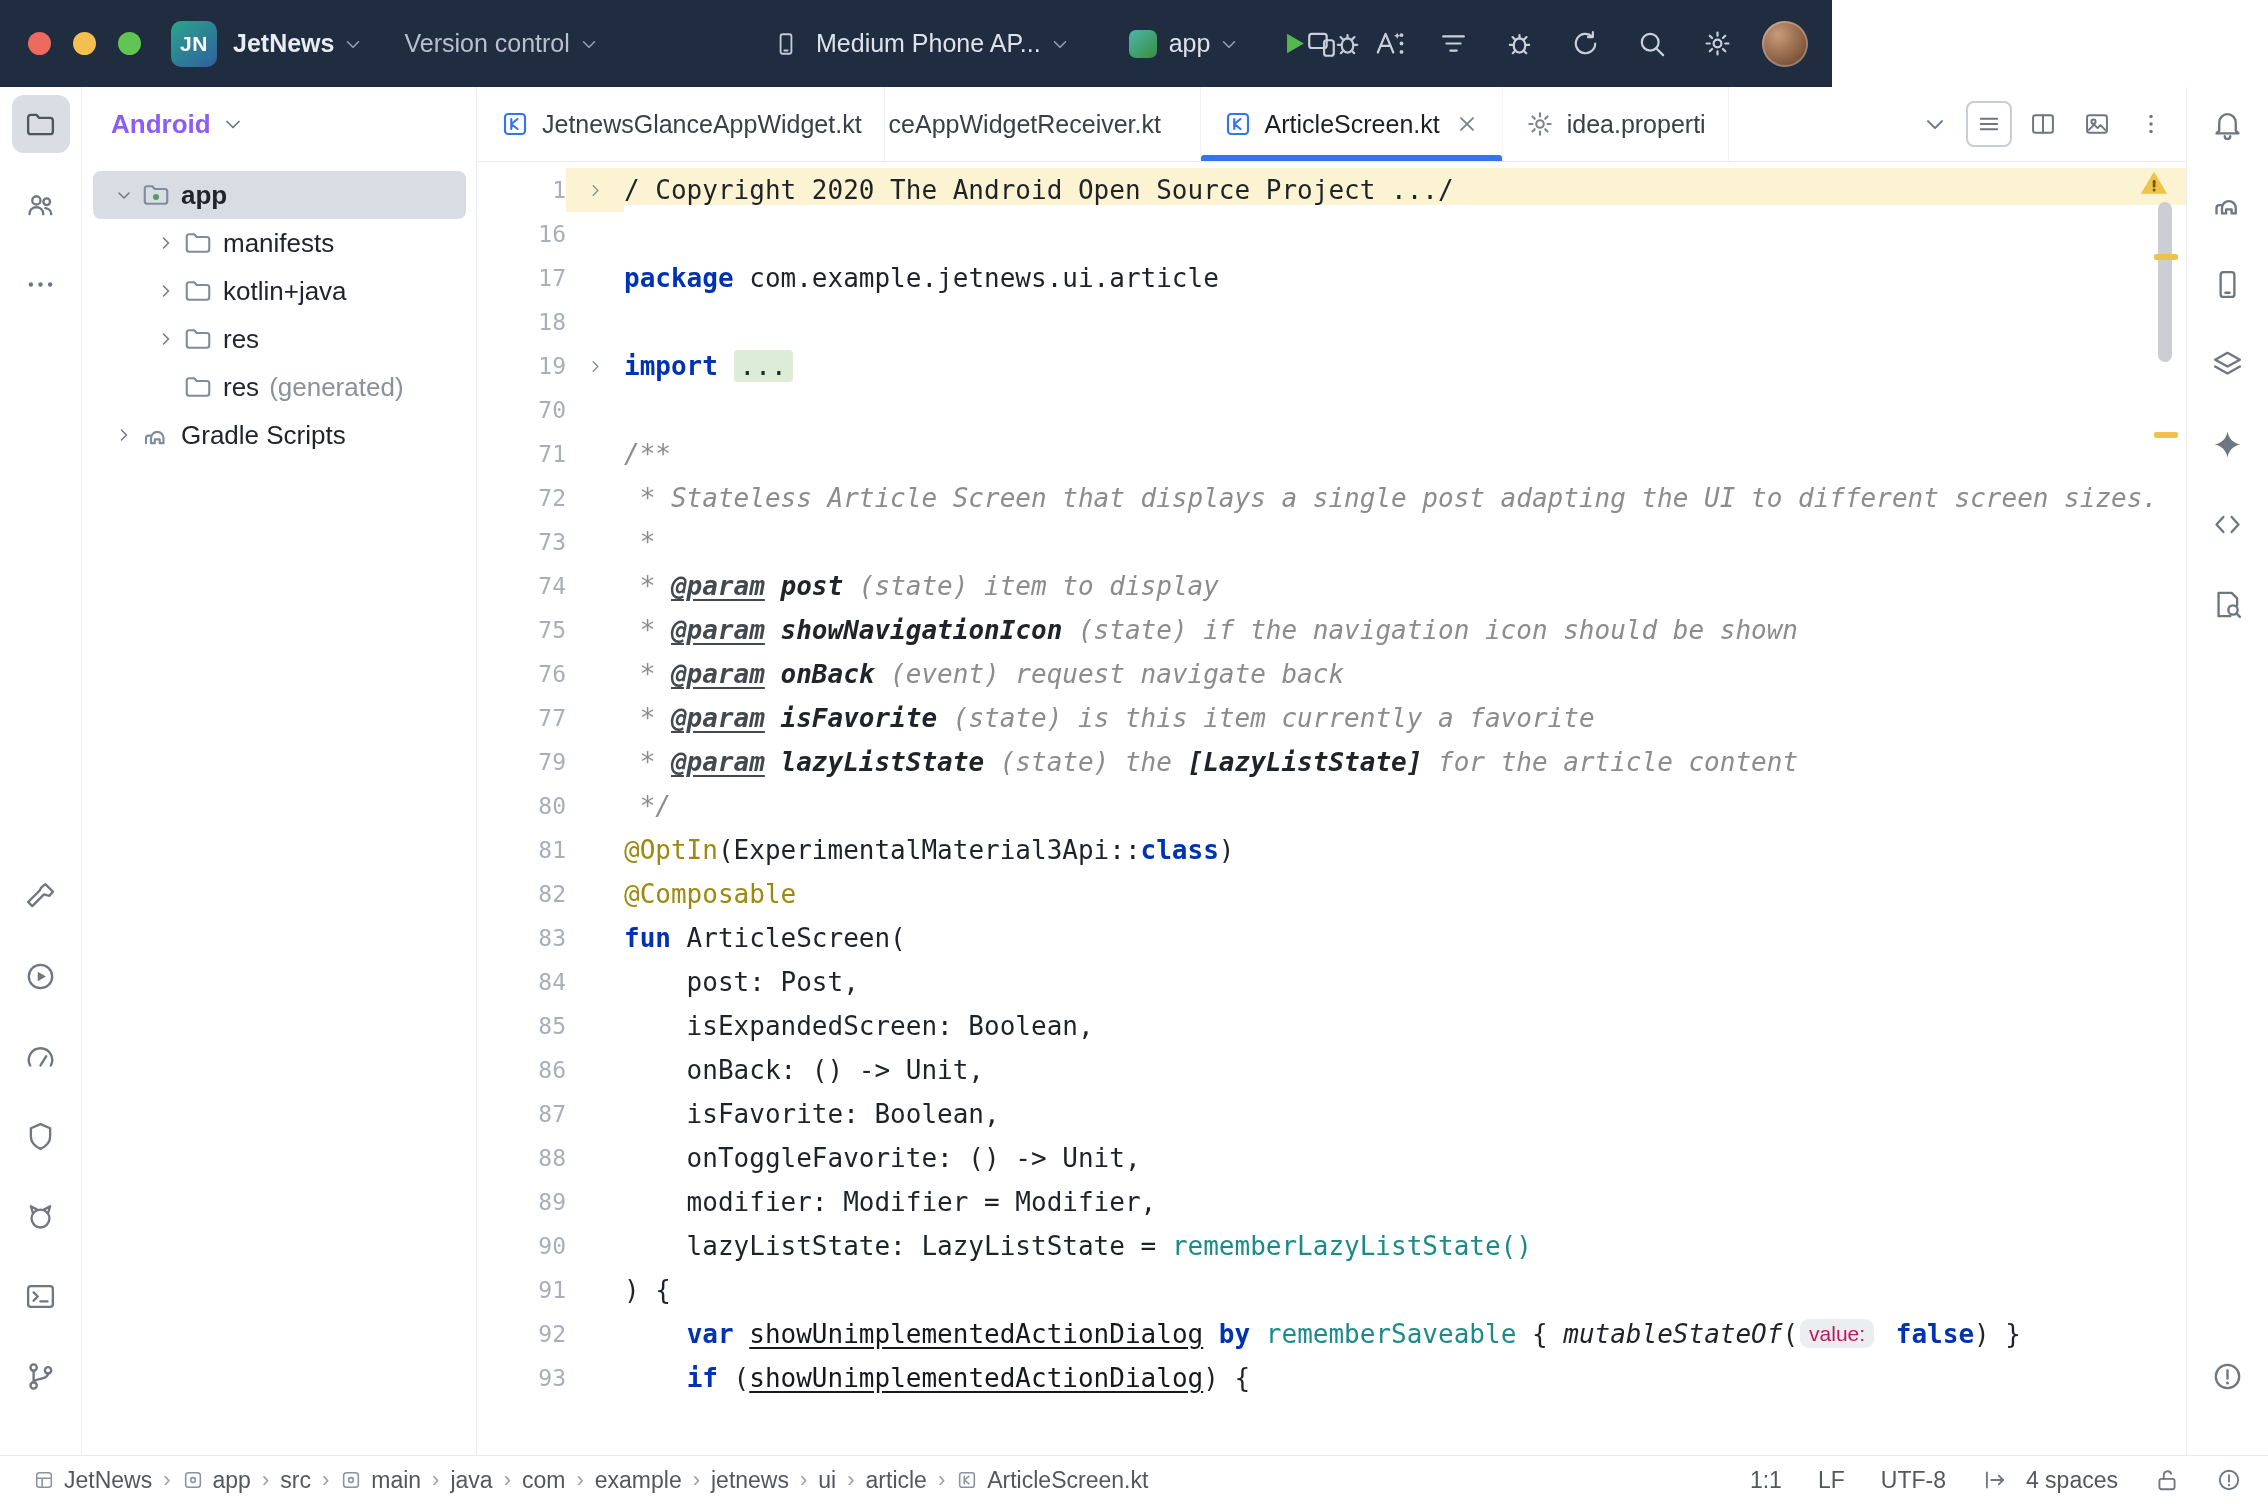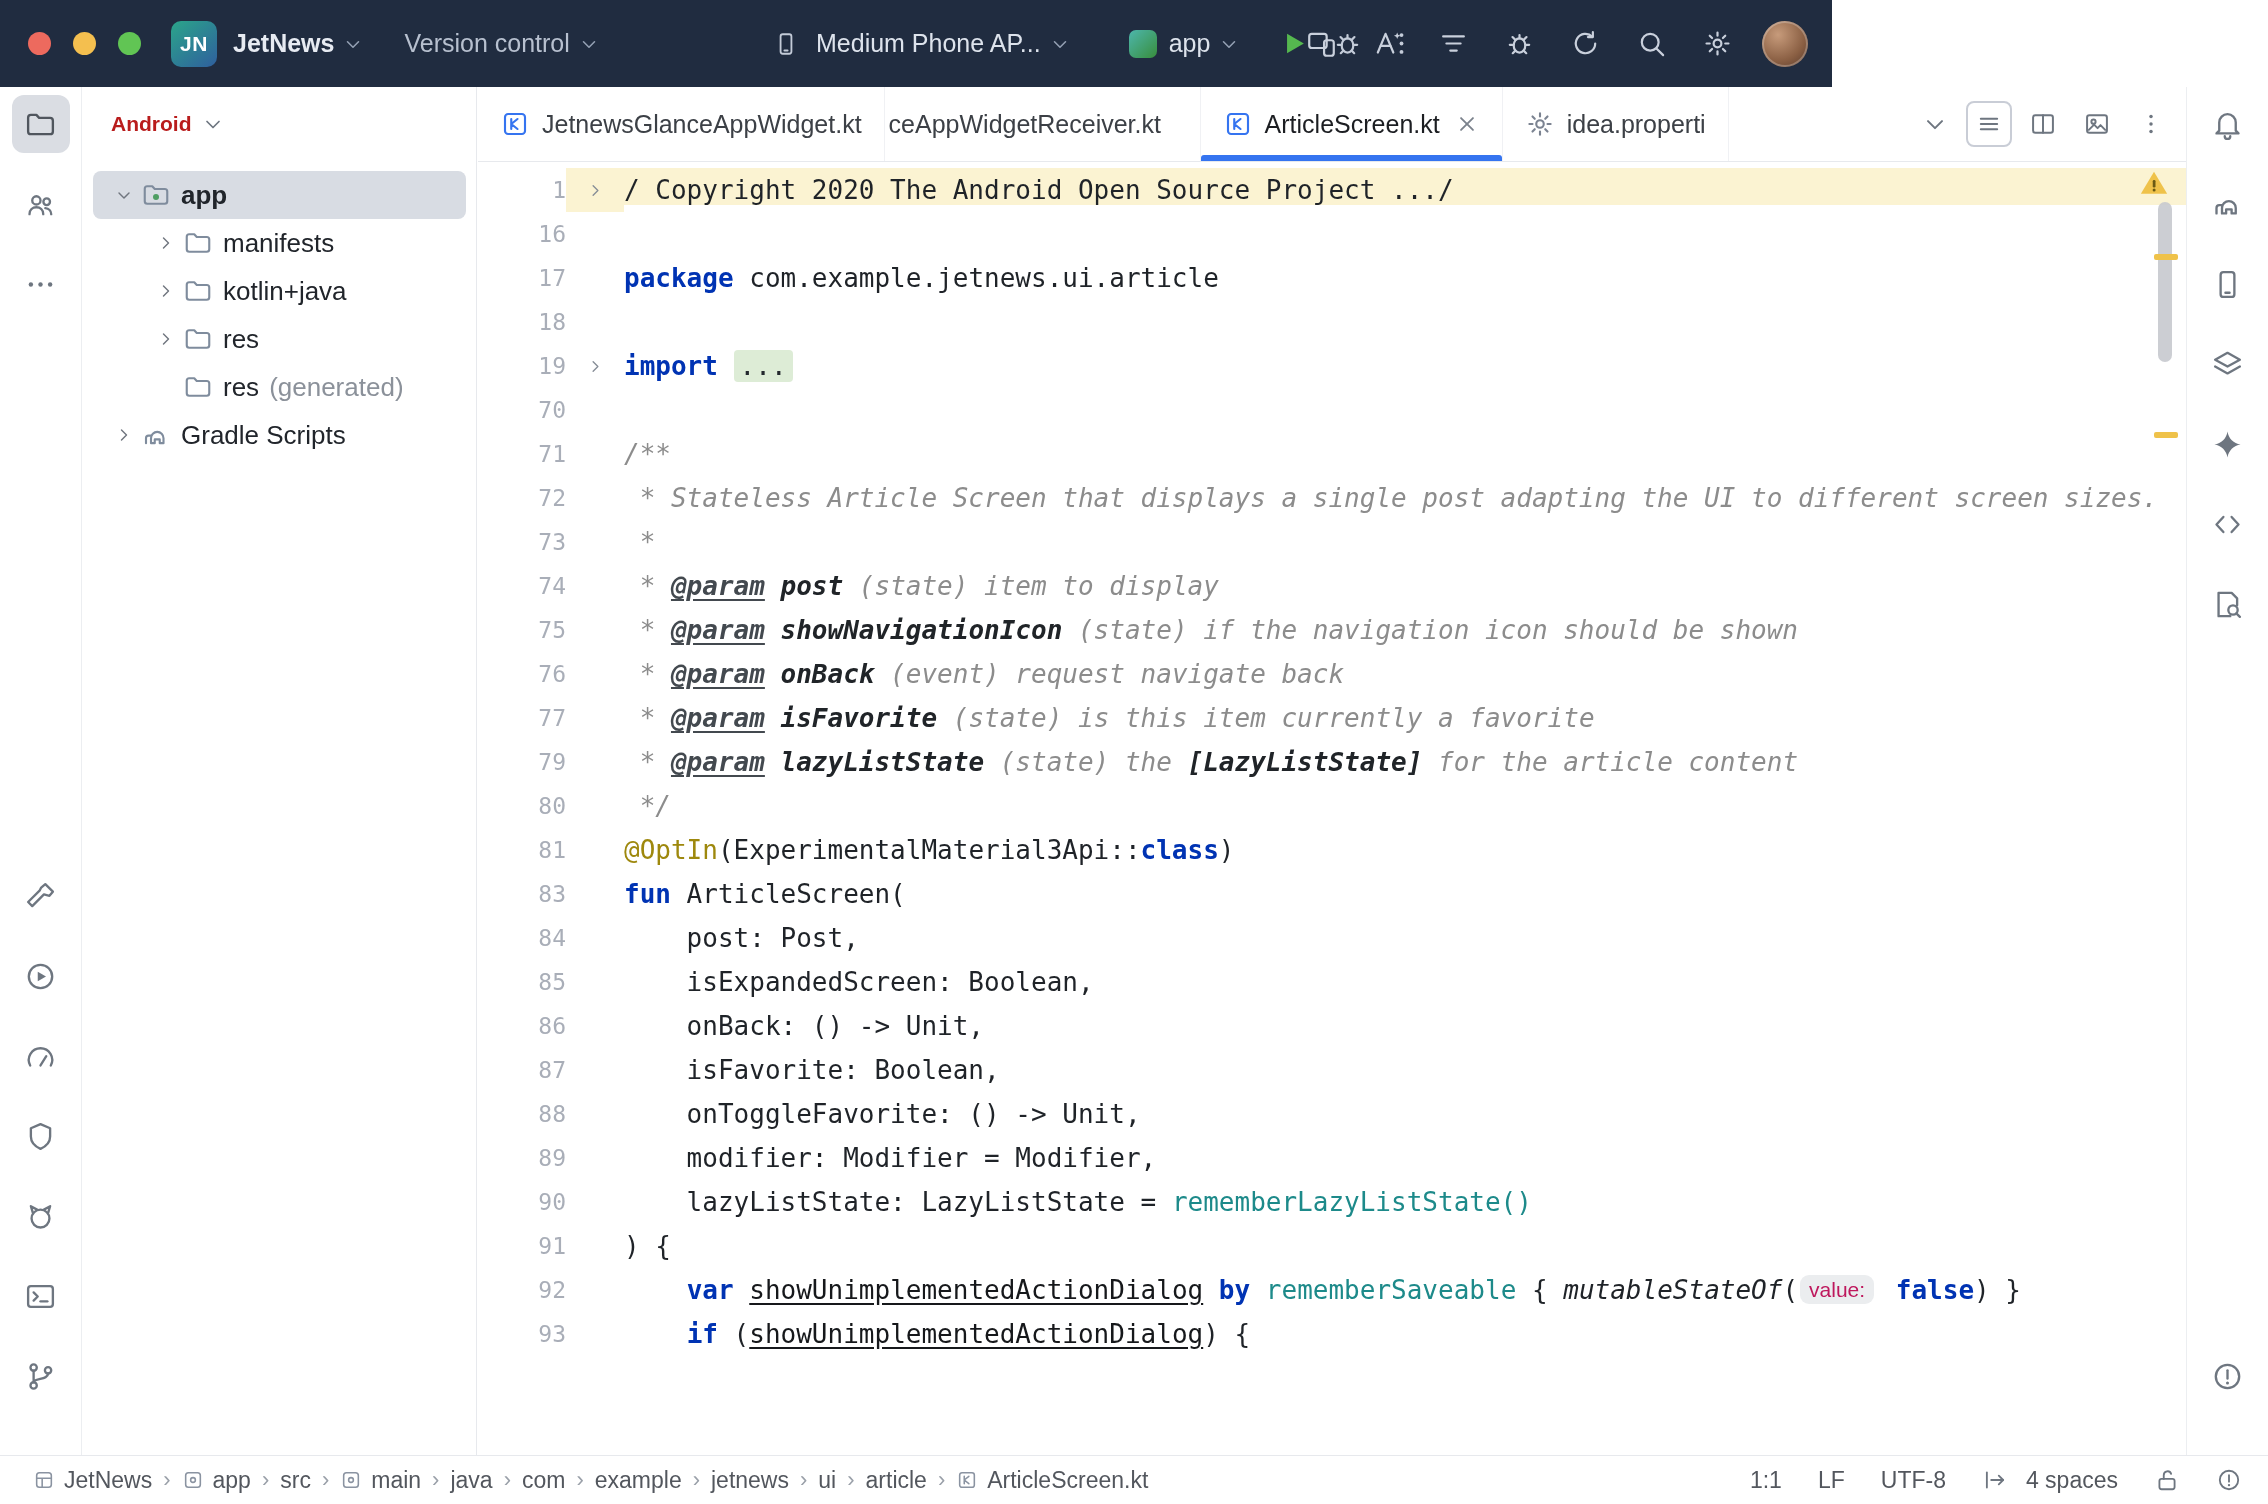--- a/index.html
+++ b/index.html
@@ -37,21 +37,21 @@
   .lstrip{position:absolute;left:0;top:87px;bottom:49px;width:82px;background:#fff;border-right:1px solid #eceef1;
     display:flex;flex-direction:column;align-items:center;padding-top:8px;box-sizing:border-box;}
   .sicon{width:58px;height:58px;border-radius:12px;display:flex;align-items:center;justify-content:center;color:#6e7680;margin-bottom:22px;}
   .sicon svg{width:33px;height:33px;}
   .sicon.active{background:#dadde3;color:#50565e;}
   .strip-bottom{margin-top:auto;display:flex;flex-direction:column;align-items:center;padding-bottom:28px;}
 
   
   .ppanel{position:absolute;left:83px;top:87px;width:394px;bottom:49px;background:#fff;border-right:1px solid #e7e9ed;box-sizing:border-box;}
   .phead{display:flex;align-items:center;height:74px;padding-left:28px;}
-  .phead .title{font-size:21px;font-weight:700;color:#b91c1c;}
+  .phead .title{font-size:26px;font-weight:700;color:#8b5cf6;}
   .phead .icon{width:24px;height:24px;color:#6e7680;margin-left:10px;}
   .tree{padding-top:10px;}
   .trow{display:flex;align-items:center;height:48px;margin:0 10px;border-radius:8px;padding-left:16px;cursor:default;}
   .trow.selected{background:#d8dce3;}
   .t-indent{flex:none;}
   .t-chev{width:30px;height:30px;color:#70767f;flex:none;display:flex;align-items:center;justify-content:center;}
   .t-chev svg{width:20px;height:20px;}
   .t-ficon{width:30px;height:30px;color:#7f8c9d;margin:0 10px 0 2px;flex:none;}
   .t-label{font-size:26px;color:#21252b;white-space:pre;}
   .t-suffix{font-size:26px;color:#8b919a;margin-left:10px;}
@@ -550,20 +550,25 @@
         <span class="ln">80</span>
         <span class="fold"></span>
         <span class="code"><span class="t-cmt"> */</span></span>
       </div>
       <div class="line">
         <span class="ln">81</span>
         <span class="fold"></span>
         <span class="code"><span class="t-ann">@OptIn</span><span class="t-plain">(ExperimentalMaterial3Api::</span><span class="t-kw">class</span><span class="t-plain">)</span></span>
       </div>
       <div class="line">
+        <span class="ln">82</span>
+        <span class="fold"></span>
+        <span class="code"><span class="t-ann">@Composable</span></span>
+      </div>
+      <div class="line">
         <span class="ln">83</span>
         <span class="fold"></span>
         <span class="code"><span class="t-kw">fun</span><span class="t-plain"> ArticleScreen(</span></span>
       </div>
       <div class="line">
         <span class="ln">84</span>
         <span class="fold"></span>
         <span class="code"><span class="t-plain">    post: Post,</span></span>
       </div>
       <div class="line">

